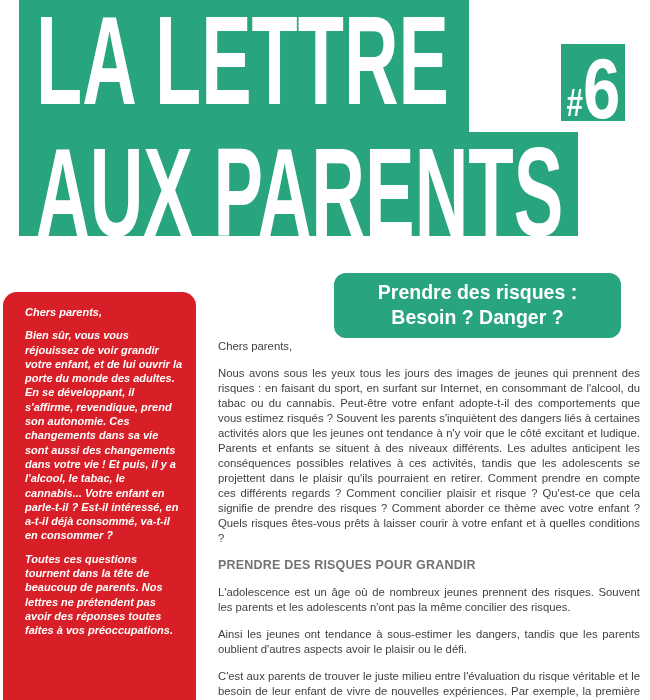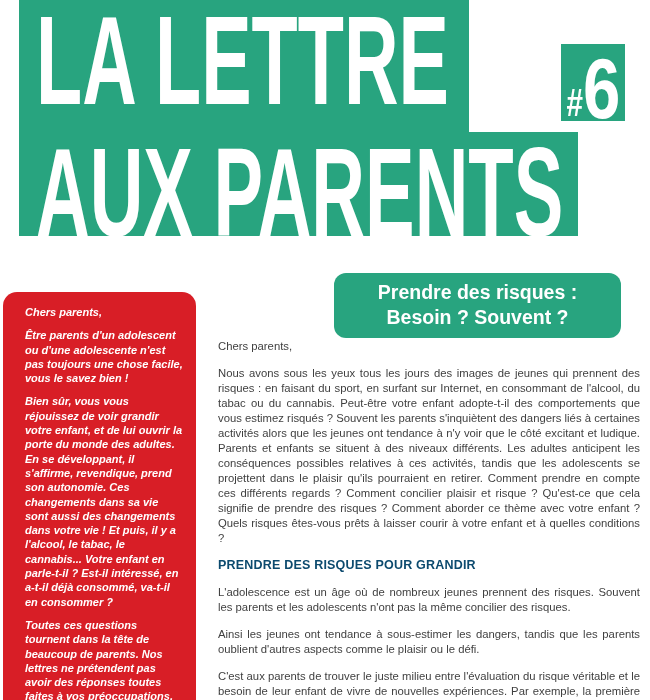--- a/index.html
+++ b/index.html
@@ -51,21 +51,21 @@
     text-align:center; padding-top:7px;
   }
   
   .content {
     position:absolute; left:218px; top:339px; width:422px;
     color:#3f3f3f; font-size:11.3px; line-height:15px;
   }
   .content .salutation { margin:0 0 7px 0; }
   .content p.body-par { text-align:justify; margin:12px 0 9px 0; }
   .section-heading {
-    color:#0c4a6e; font-size:12.5px; font-weight:bold;
+    color:#737373; font-size:12.5px; font-weight:bold;
     letter-spacing:0.2px; margin:12px 0 4px 0;
   }
 </style>
 </head>
 <body>
 
 <div class="page">
 
   <header>
     <div class="mast-block mast-line1">
@@ -78,32 +78,31 @@
         <span class="issue-num">6</span>
       </span>
     </div>
     <div class="mast-block mast-line2">
       <span class="mast-txt">AUX PARENTS</span>
     </div>
   </header>
 
   <aside class="sidebar">
     <p>Chers parents,</p>
-    <p>Être parents d'un adolescent ou d'une adolescente n'est pas toujours une chose facile, vous le savez bien !</p>
     <p>Bien sûr, vous vous réjouissez de voir grandir votre enfant, et de lui ouvrir la porte du monde des adultes. En se développant, il s'affirme, revendique, prend son autonomie. Ces changements dans sa vie sont aussi des changements dans votre vie ! Et puis, il y a l'alcool, le tabac, le cannabis... Votre enfant en parle-t-il ? Est-il intéressé, en a-t-il déjà consommé, va-t-il en consommer ?</p>
     <p>Toutes ces questions tournent dans la tête de beaucoup de parents. Nos lettres ne prétendent pas avoir des réponses toutes faites à vos préoccupations.</p>
   </aside>
 
   <div class="titlebox">
     <div>Prendre des risques :</div>
-    <div>Besoin ? Souvent ?</div>
+    <div>Besoin ? Danger ?</div>
   </div>
 
   <main class="content">
     <p class="salutation">Chers parents,</p>
     <p class="body-par">Nous avons sous les yeux tous les jours des images de jeunes qui prennent des risques : en faisant du sport, en surfant sur Internet, en consommant de l'alcool, du tabac ou du cannabis. Peut-être votre enfant adopte-t-il des comportements que vous estimez risqués ? Souvent les parents s'inquiètent des dangers liés à certaines activités alors que les jeunes ont tendance à n'y voir que le côté excitant et ludique. Parents et enfants se situent à des niveaux différents. Les adultes anticipent les conséquences possibles relatives à ces activités, tandis que les adolescents se projettent dans le plaisir qu'ils pourraient en retirer. Comment prendre en compte ces différents regards ? Comment concilier plaisir et risque ? Qu'est-ce que cela signifie de prendre des risques ? Comment aborder ce thème avec votre enfant ? Quels risques êtes-vous prêts à laisser courir à votre enfant et à quelles conditions ?</p>
     <h2 class="section-heading">PRENDRE DES RISQUES POUR GRANDIR</h2>
     <p class="body-par">L'adolescence est un âge où de nombreux jeunes prennent des risques. Souvent les parents et les adolescents n'ont pas la même concilier des risques.</p>
-    <p class="body-par">Ainsi les jeunes ont tendance à sous-estimer les dangers, tandis que les parents oublient d'autres aspects comme le plaisir ou le défi.</p>
+    <p class="body-par">Ainsi les jeunes ont tendance à sous-estimer les dangers, tandis que les parents oublient d'autres aspects avoir le plaisir ou le défi.</p>
     <p class="body-par">C'est aux parents de trouver le juste milieu entre l'évaluation du risque véritable et le besoin de leur enfant de vivre de nouvelles expériences. Par exemple, la première réaction d'un parent est d'interdire le ski hors-piste à</p>
   </main>
 
 </div>
 
 </body></html>

